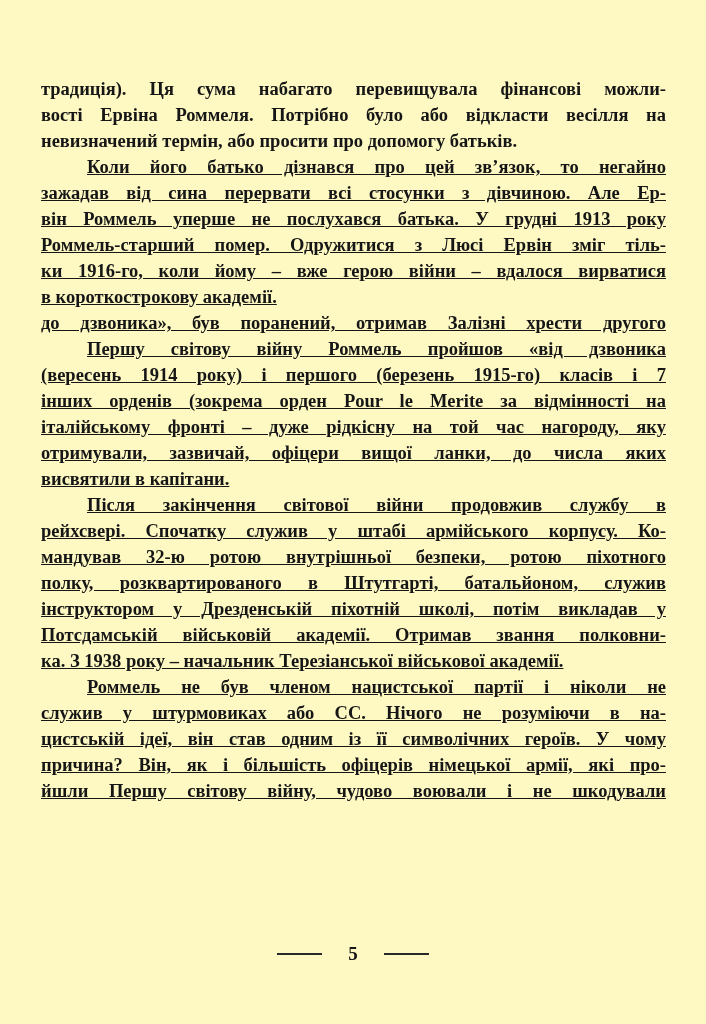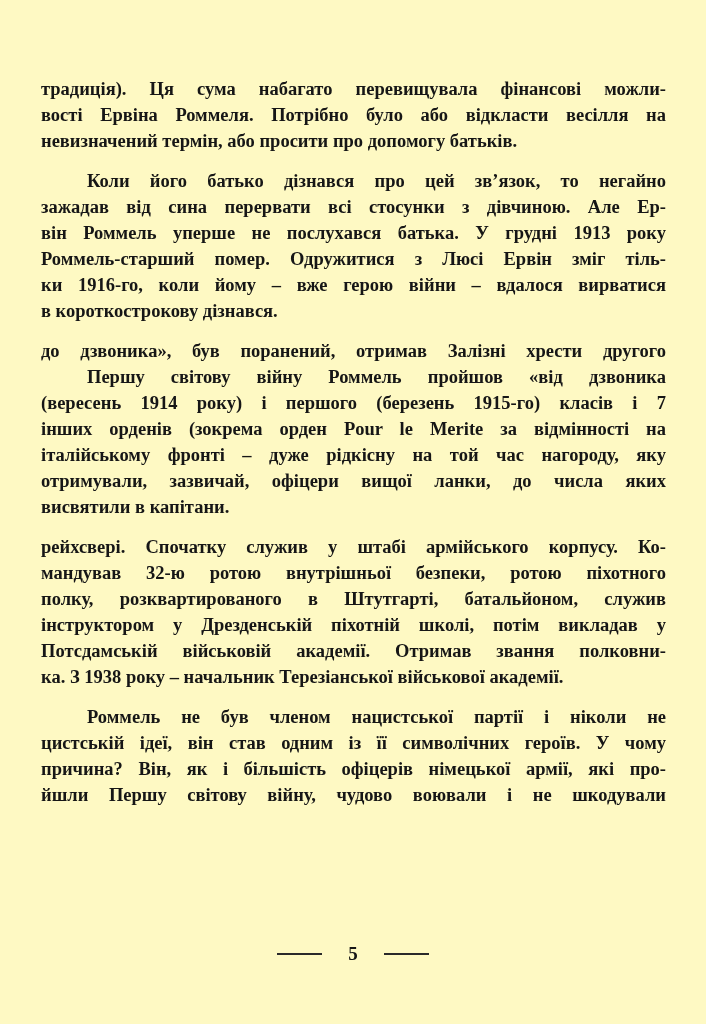--- a/index.html
+++ b/index.html
@@ -19,21 +19,21 @@
   .text-block {
     position: absolute;
     left: 41px;
     right: 40px;
     top: 76px;
     font-size: 18.5px;
     font-weight: bold;
     line-height: 26px;
   }
   .para + .para {
-    margin-top: 14px;
+    text-decoration: underline;
   }
   .line {
     text-align: justify;
     text-align-last: justify;
     white-space: normal;
   }
   .line.last {
     text-align: left;
     text-align-last: left;
   }
@@ -71,41 +71,43 @@
         <div class="line">традиція). Ця сума набагато перевищувала фінансові можли-</div>
         <div class="line">вості Ервіна Роммеля. Потрібно було або відкласти весілля на</div>
         <div class="line last">невизначений термін, або просити про допомогу батьків.</div>
       </div>
       <div class="para">
         <div class="line first">Коли його батько дізнався про цей зв’язок, то негайно</div>
         <div class="line">зажадав від сина перервати всі стосунки з дівчиною. Але Ер-</div>
         <div class="line">він Роммель уперше не послухався батька. У грудні 1913 року</div>
         <div class="line">Роммель-старший помер. Одружитися з Люсі Ервін зміг тіль-</div>
         <div class="line">ки 1916-го, коли йому – вже герою війни – вдалося вирватися</div>
-        <div class="line last">в короткострокову дізнався.</div>
+        <div class="line last">в короткострокову академії.</div>
       </div>
       <div class="para">
         <div class="line">до дзвоника», був поранений, отримав Залізні хрести другого</div>
         <div class="line first">Першу світову війну Роммель пройшов «від дзвоника</div>
         <div class="line">(вересень 1914 року) і першого (березень 1915-го) класів і 7</div>
         <div class="line">інших орденів (зокрема орден Pour le Merite за відмінності на</div>
         <div class="line">італійському фронті – дуже рідкісну на той час нагороду, яку</div>
         <div class="line">отримували, зазвичай, офіцери вищої ланки, до числа яких</div>
         <div class="line last">висвятили в капітани.</div>
       </div>
       <div class="para">
+        <div class="line first">Після закінчення світової війни продовжив службу в</div>
         <div class="line">рейхсвері. Спочатку служив у штабі армійського корпусу. Ко-</div>
         <div class="line">мандував 32-ю ротою внутрішньої безпеки, ротою піхотного</div>
         <div class="line">полку, розквартированого в Штутгарті, батальйоном, служив</div>
         <div class="line">інструктором у Дрезденській піхотній школі, потім викладав у</div>
         <div class="line">Потсдамській військовій академії. Отримав звання полковни-</div>
         <div class="line last">ка. З 1938 року – начальник Терезіанської військової академії.</div>
       </div>
       <div class="para">
         <div class="line first">Роммель не був членом нацистської партії і ніколи не</div>
+        <div class="line">служив у штурмовиках або СС. Нічого не розуміючи в на-</div>
         <div class="line">цистській ідеї, він став одним із її символічних героїв. У чому</div>
         <div class="line">причина? Він, як і більшість офіцерів німецької армії, які про-</div>
         <div class="line">йшли Першу світову війну, чудово воювали і не шкодували</div>
       </div>
     </div>
   <div class="footer">
     <span class="footer-rule"></span>
     <span class="page-number">5</span>
     <span class="footer-rule"></span>
   </div>

